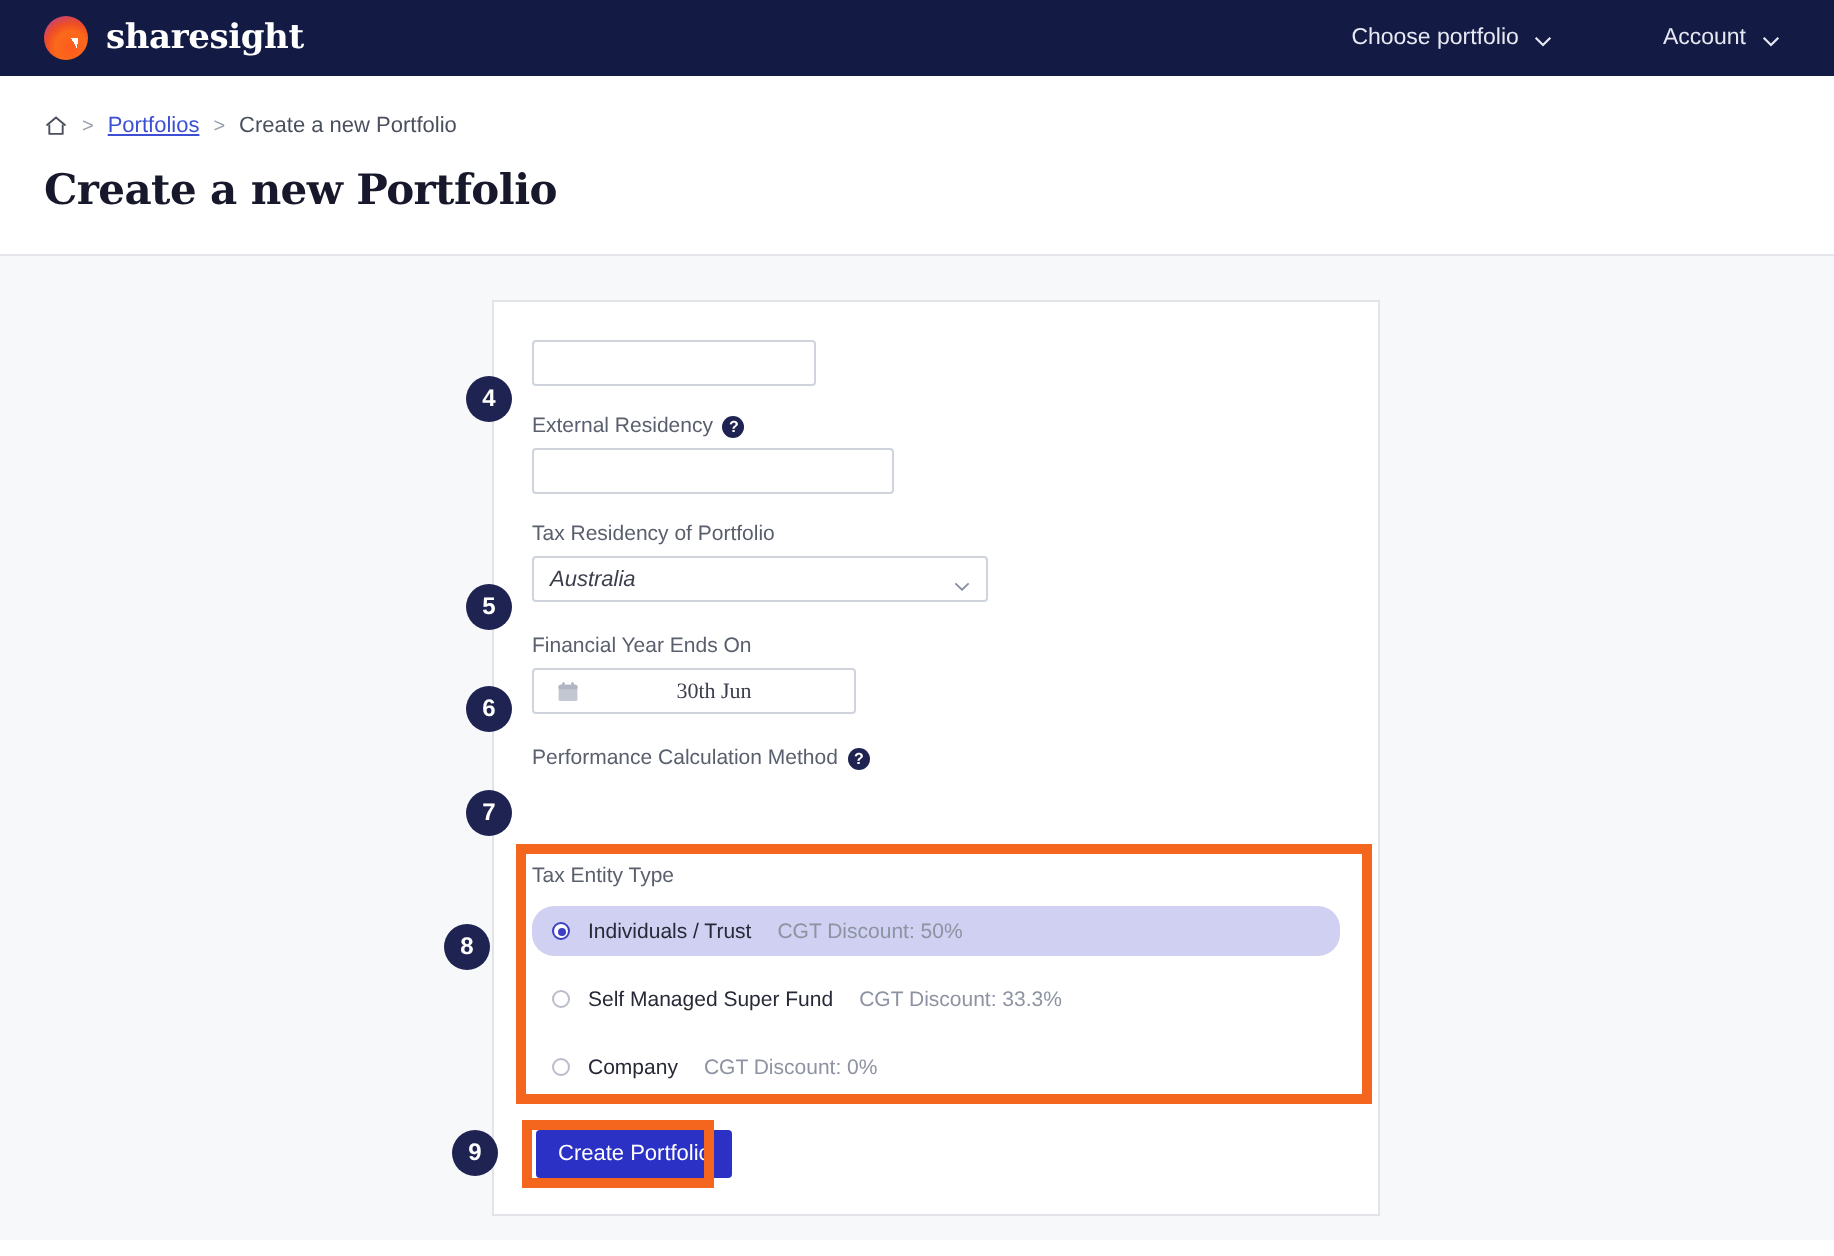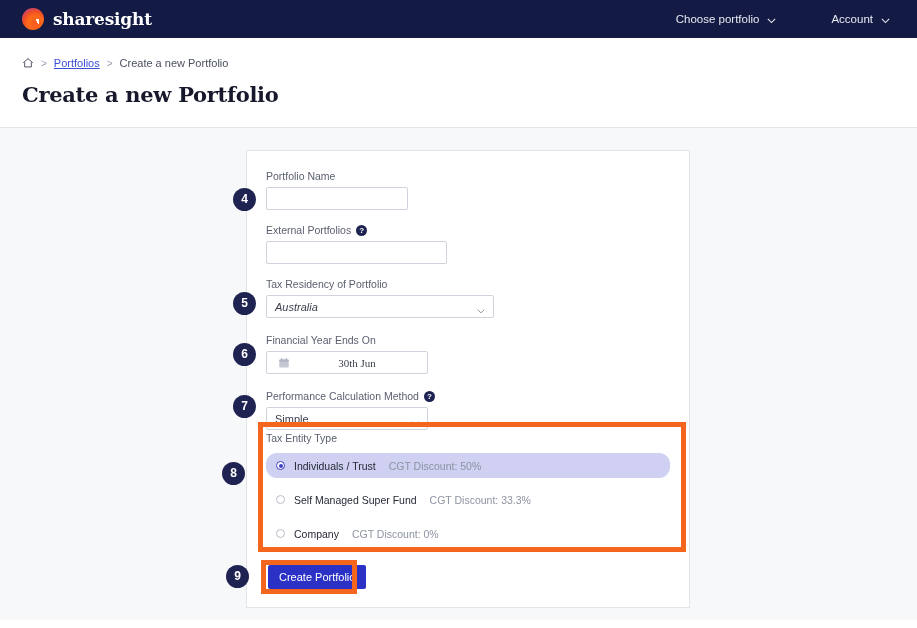--- a/index.html
+++ b/index.html
@@ -226,29 +226,28 @@
   </div>
   <div class="hr"></div>
 
   <div class="content"></div>
 
   <div class="card"></div>
 
   <div class="form">
 
     <div>
-      <div class="fld-label">Portfolio Name</div>
       <input class="txt-input w-name" type="text" placeholder="" style="">
     </div>
 
     <div class="gap-a"></div>
 
     <div>
       <div class="fld-label">
-        <span>External Portfolios</span>
+        <span>External Residency</span>
         <span class="help-icon">?</span>
       </div>
       <input class="txt-input w-ext" type="text" placeholder="" style="">
     </div>
 
     <div class="gap-a"></div>
 
     <div>
       <div class="fld-label">Tax Residency of Portfolio</div>
       <div class="sel-wrap">
@@ -280,30 +279,20 @@
       </div>
     </div>
 
     <div class="gap-b"></div>
 
     <div>
       <div class="fld-label">
         <span>Performance Calculation Method</span>
         <span class="help-icon">?</span>
       </div>
-      <div class="sel-wrap">
-        <div class="sel-box w-perf">
-          <span>Simple</span>
-        </div>
-        <span class="sel-caret">
-          <svg viewBox="0 0 12 12" width="10" height="10">
-              <path d="M2 4.4 L6 8.2 L10 4.4" fill="none" stroke="#8a8fa0" stroke-width="1.1"></path>
-            </svg>
-        </span>
-      </div>
     </div>
   </div>
 
   <div class="entity-zone">
     <div class="entity-title">Tax Entity Type</div>
 
     <div class="radio-row selected">
       <span class="radio-dot"></span>
       <span class="r-main">Individuals / Trust</span>
       <span class="r-sub">CGT Discount: 50%</span>

